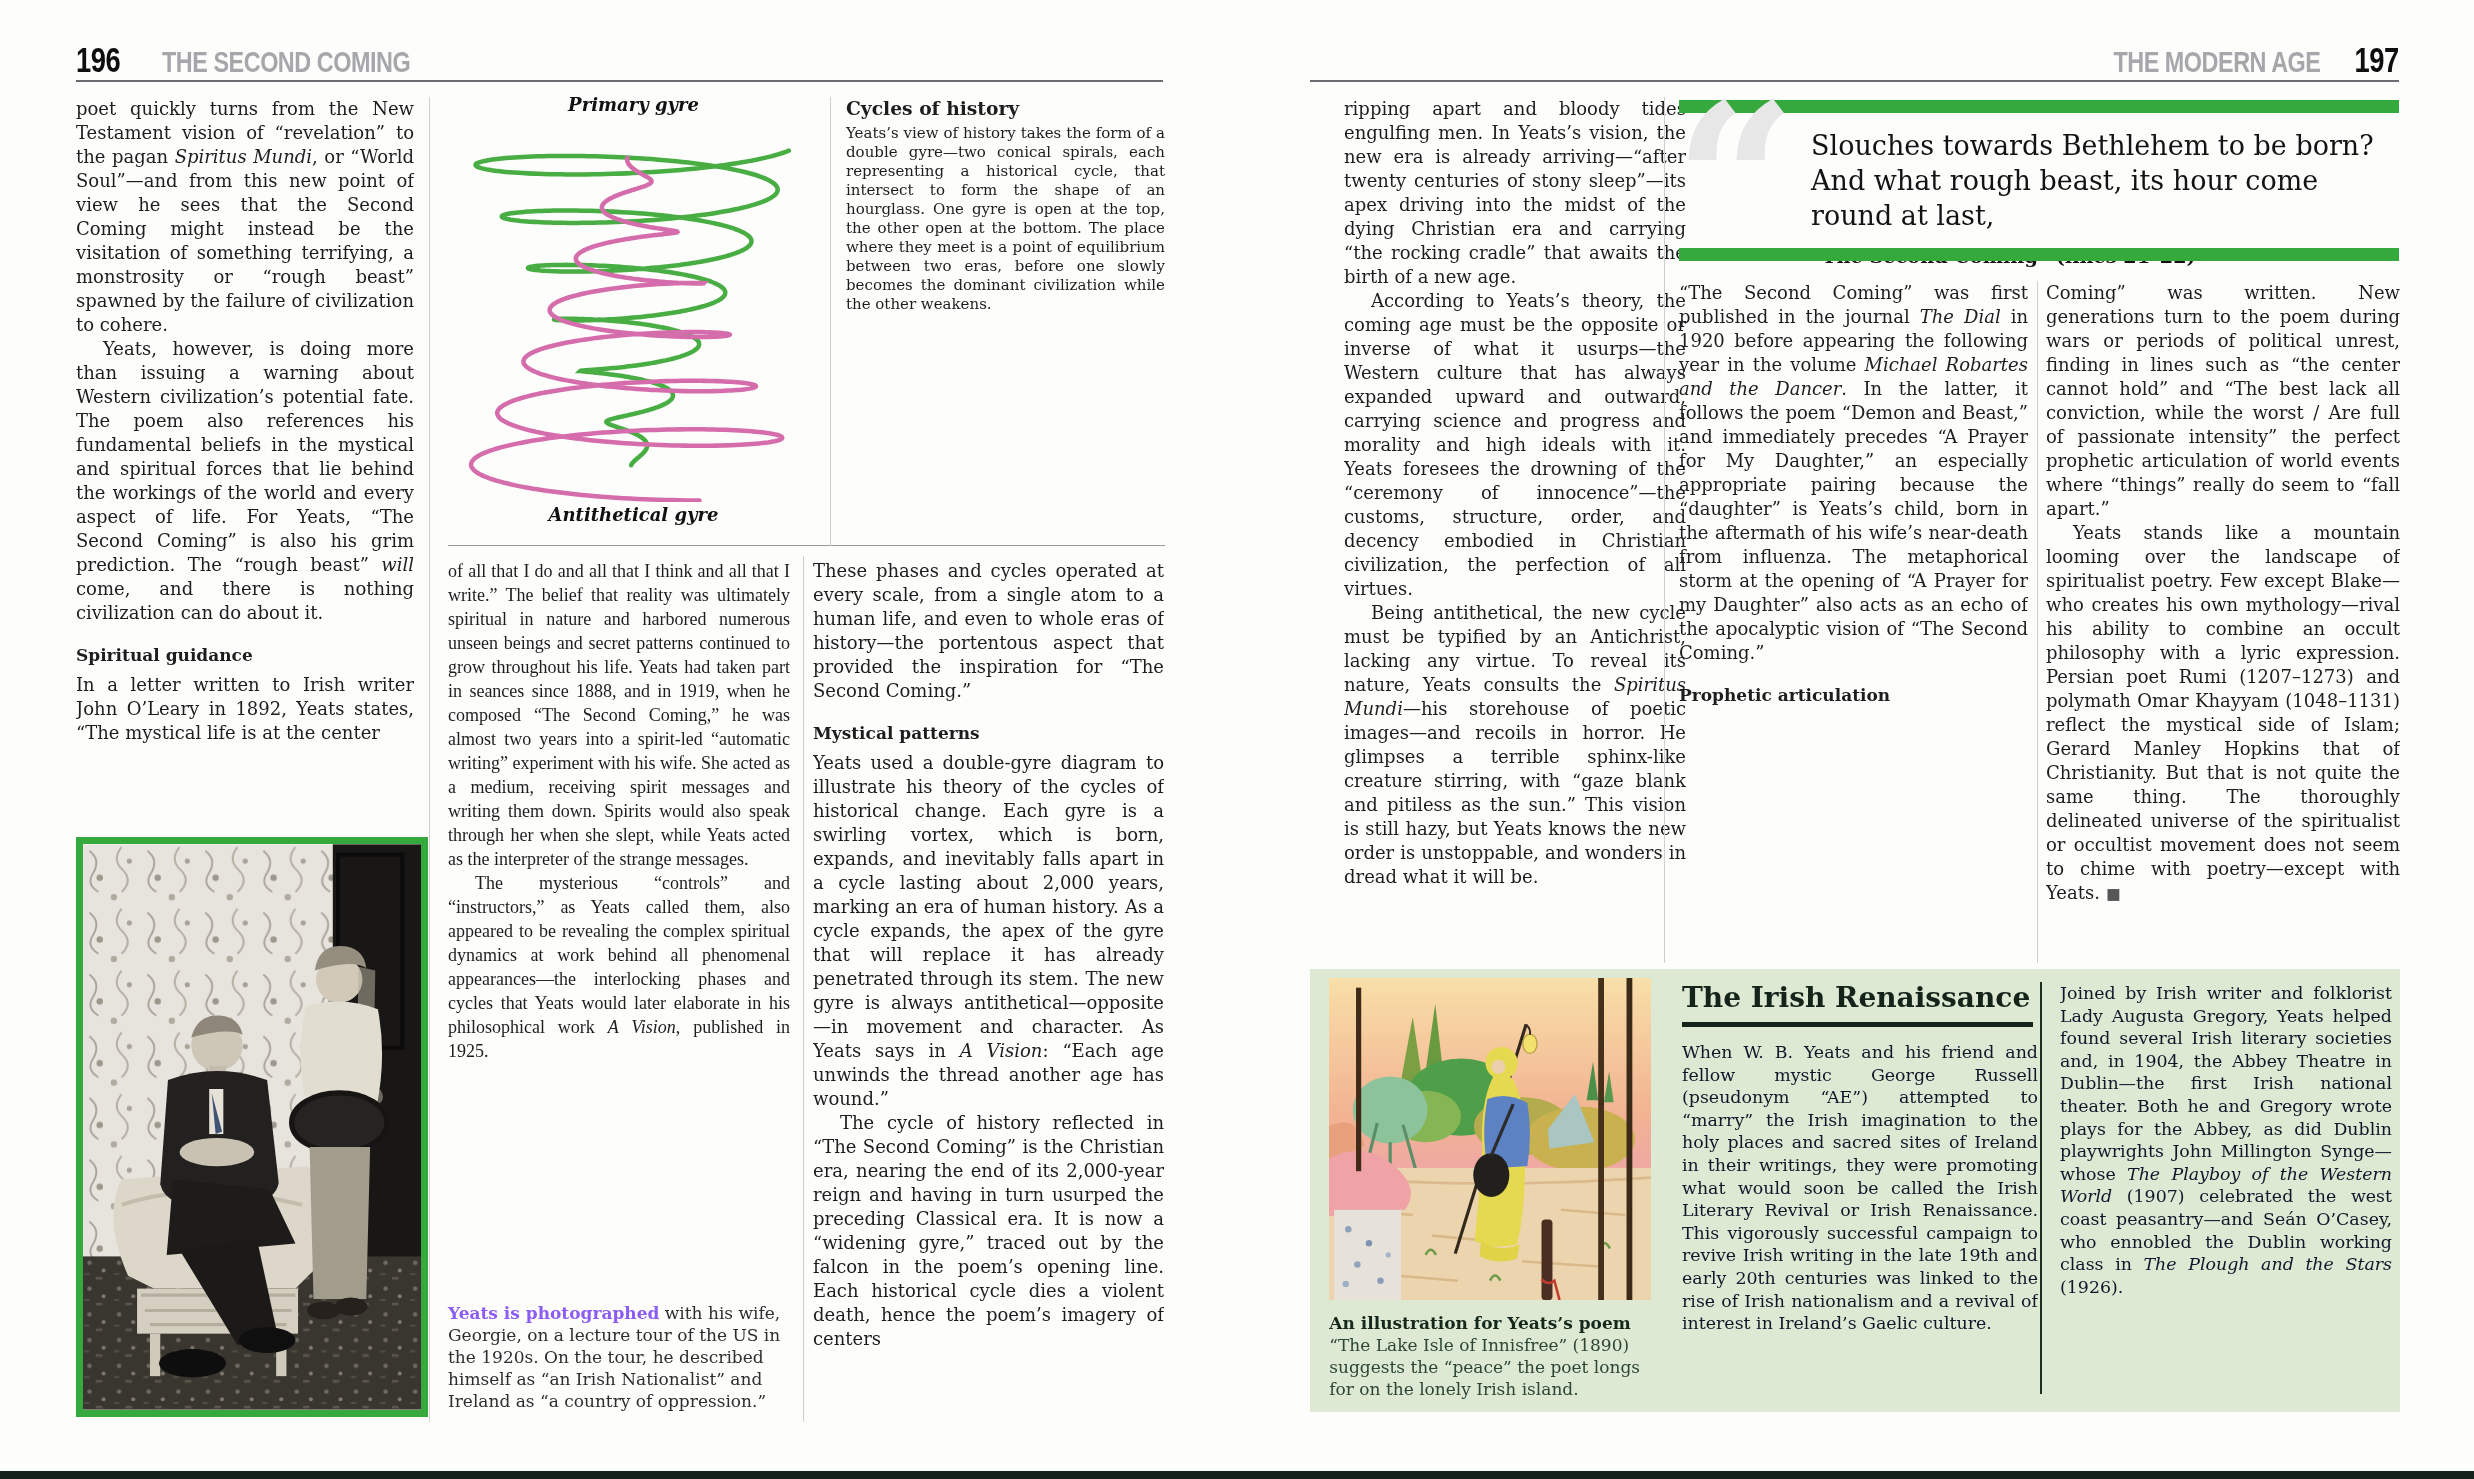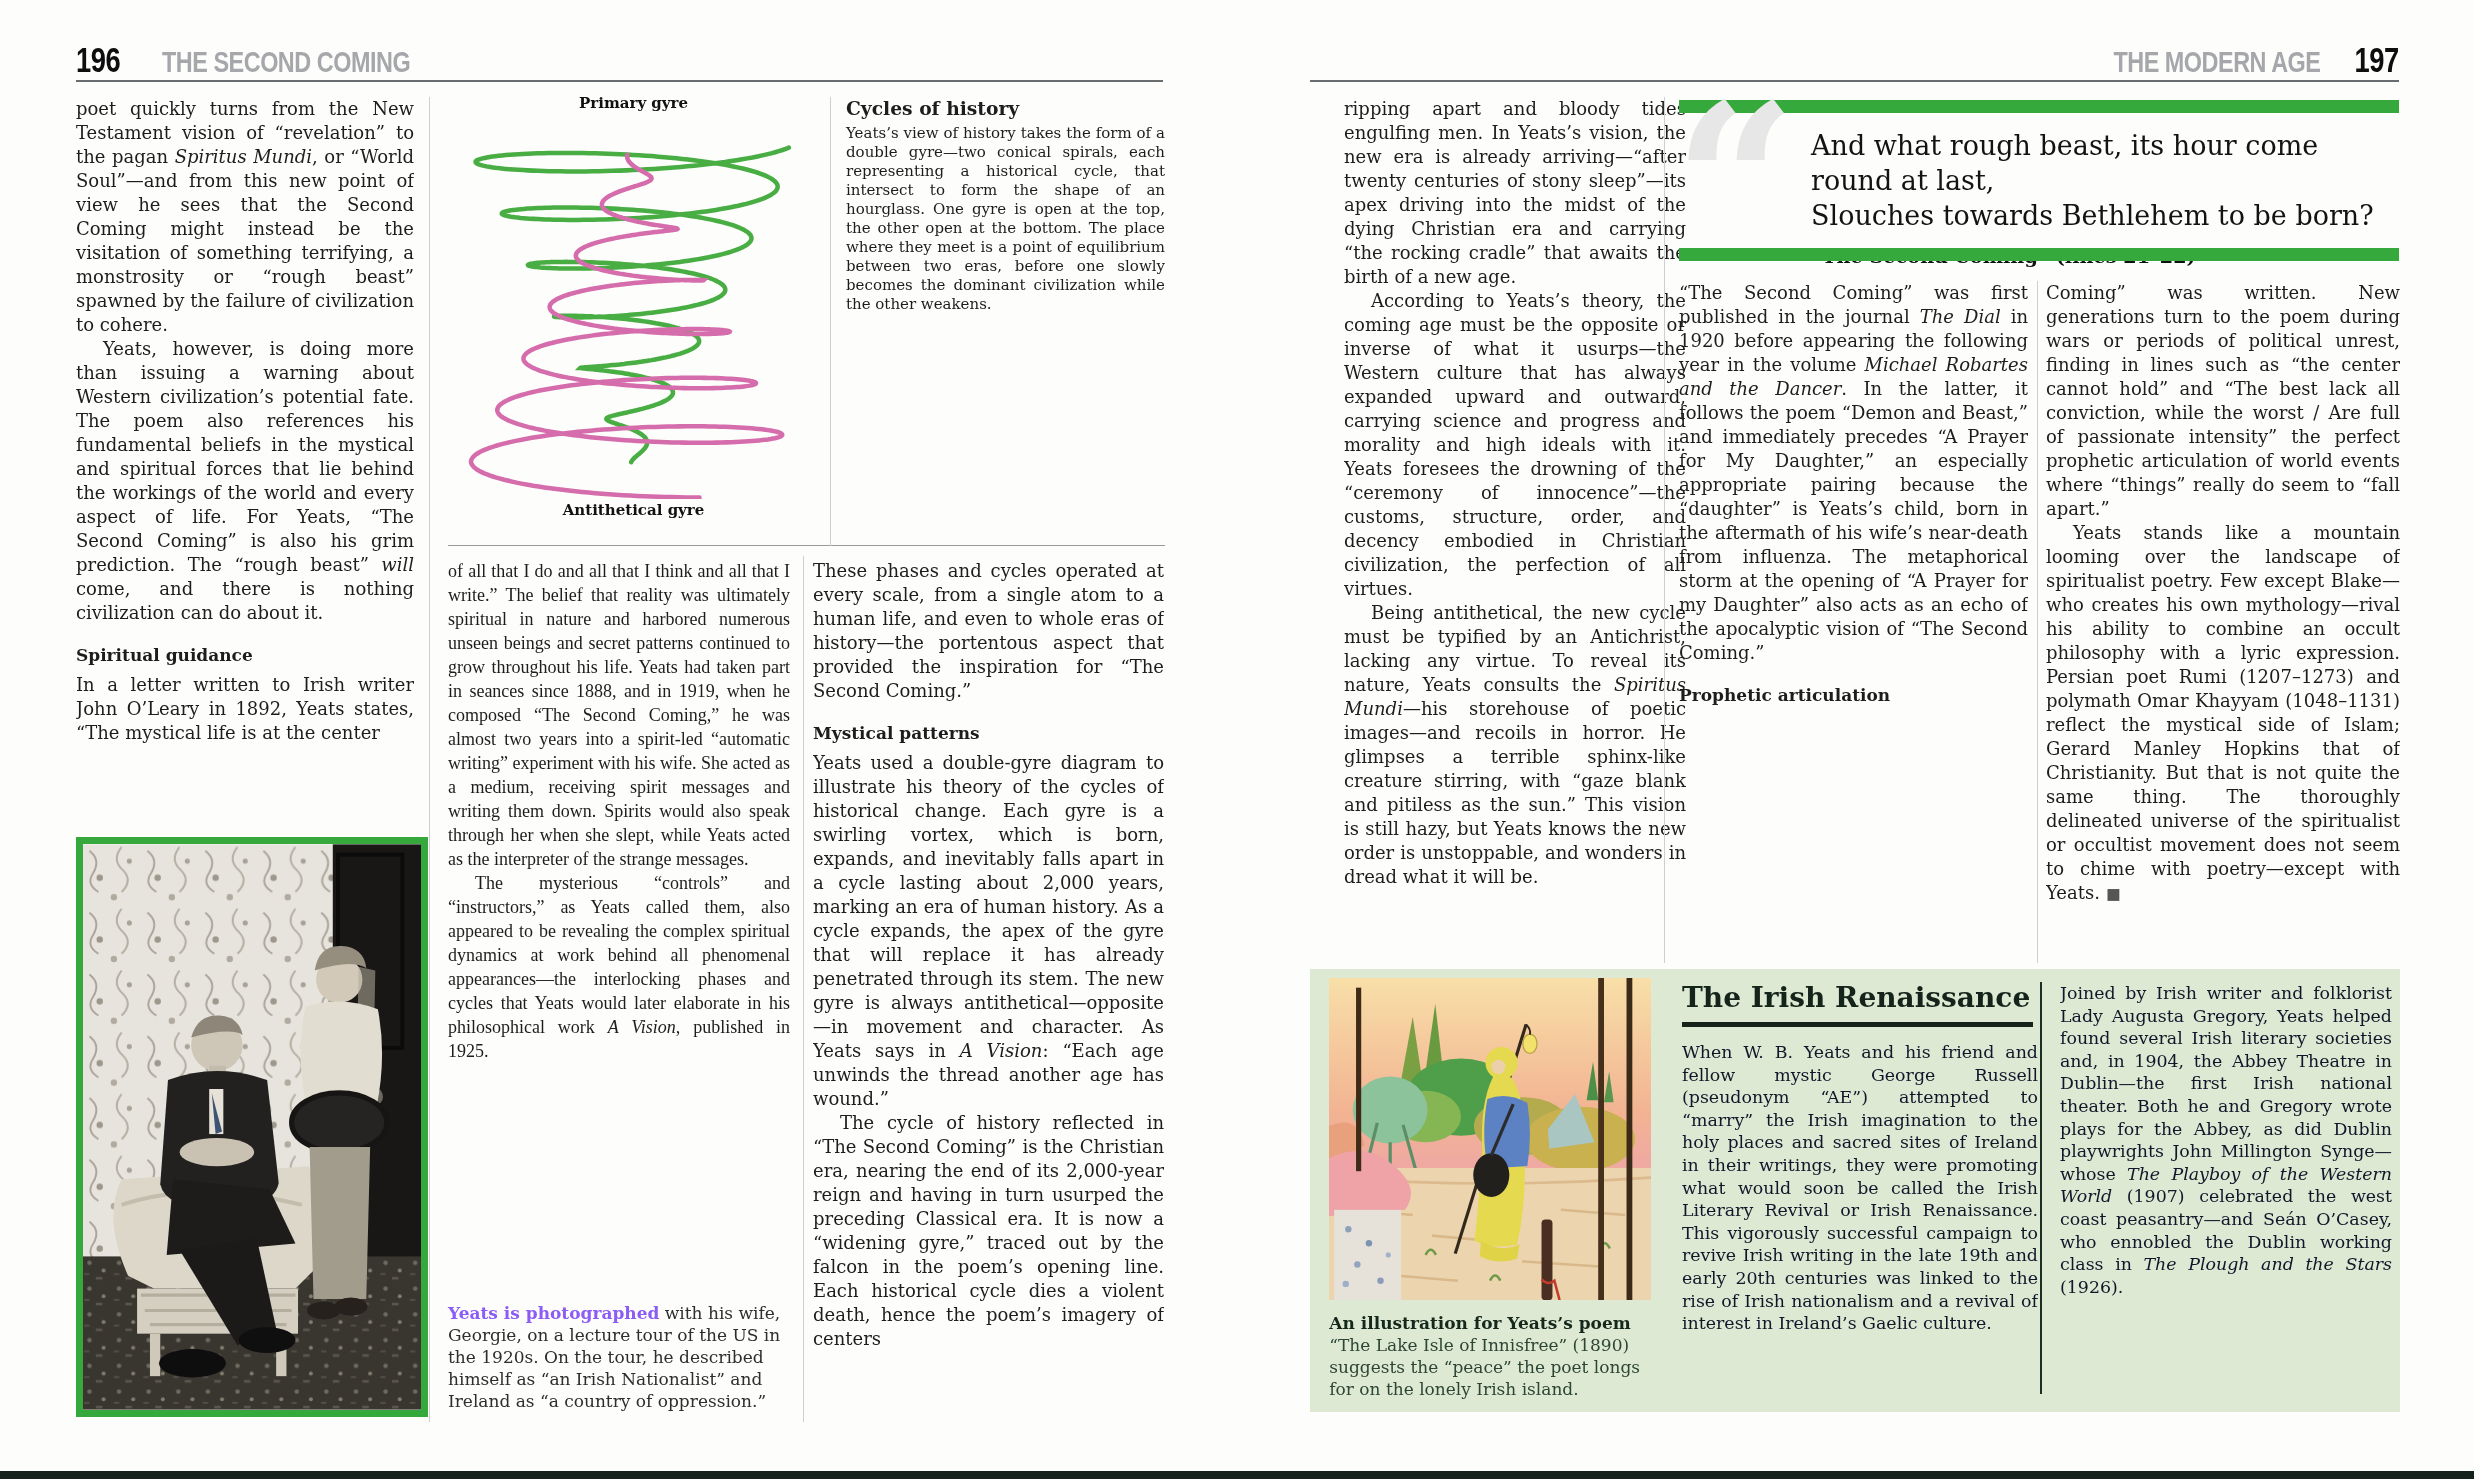--- a/index.html
+++ b/index.html
@@ -15,21 +15,21 @@
   .hdrR .pg-num,.hdrR .pg-title{transform-origin:right center;}
   .hrule{background:#6a6d70;height:1.9px;}
   
   .col{font-size:18px;line-height:24px;text-align:justify;overflow:hidden;}
   .col p{margin:0;}
   .col p.indent{text-indent:27px;}
   .inline-head{font-family:"DejaVu Serif","Liberation Serif",serif;font-weight:bold;
                font-size:17px;line-height:26px;margin:17px 0 5.2px 0;text-align:left;}
   i{font-style:italic;}
   
-  .gyre-label{font-weight:bold;font-size:15px;text-align:center;color:#111;}
+  .gyre-label{font-weight:bold;font-size:18px;text-align:center;color:#111;font-style:italic;}
   
   .sidebar{font-size:15px;line-height:19px;text-align:justify;}
   .sidebar h4{font-size:18.7px;line-height:20.6px;margin:0 0 5.2px 0;text-align:left;}
   
   .caption{font-size:17px;line-height:22px;color:#2e2e2e;text-align:left;}
   .caption b{color:#8b5cf6;}
   
   .qbar{background:#35a93c;height:13px;left:0;right:0;}
   .quote-glyph{position:absolute;left:-5.2px;top:-23px;font-size:213px;line-height:1;
                color:#e7e7e7;font-family:"DejaVu Serif",serif;font-weight:bold;}
@@ -165,22 +165,22 @@
 <div class="abs col" style="left:1310px;top:97px;width:342px;height:870px;margin-left:34px;">
   <p>ripping apart and bloody tides engulfing men. In Yeats’s vision, the new era is already arriving—“after twenty centuries of stony sleep”—its apex driving into the midst of the dying Christian era and carrying “the rocking cradle” that awaits the birth of a new age.</p>
   <p class="indent">According to Yeats’s theory, the coming age must be the opposite or inverse of what it usurps—the Western culture that has always expanded upward and outward, carrying science and progress and morality and high ideals with it. Yeats foresees the drowning of the “ceremony of innocence”—the customs, structure, order, and decency embodied in Christian civilization, the perfection of all virtues.</p>
   <p class="indent">Being antithetical, the new cycle must be typified by an Antichrist, lacking any virtue. To reveal its nature, Yeats consults the <i>Spiritus Mundi</i>—his storehouse of poetic images—and recoils in horror. He glimpses a terrible sphinx-like creature stirring, with “gaze blank and pitiless as the sun.” This vision is still hazy, but Yeats knows the new order is unstoppable, and wonders in dread what it will be.</p>
 </div>
 
 <div class="abs" style="left:1679px;top:100px;width:720px;height:161px;">
   <div class="qbar abs" style="top:0;"></div>
   <span class="quote-glyph">“</span>
   <div class="quote-body">
+    <div class="quote-line">Slouches towards Bethlehem to be born?</div>
     <div class="quote-line">And what rough beast, its hour come round at last,</div>
-    <div class="quote-line">Slouches towards Bethlehem to be born?</div>
     <div class="quote-attr">“The Second Coming” (lines 21–22)</div>
   </div>
   <div class="qbar abs" style="bottom:0;"></div>
 </div>
 
 <div class="abs col" style="left:1679px;top:281px;width:349px;height:687px;">
   <p>“The Second Coming” was first published in the journal <i>The Dial</i> in 1920 before appearing the following year in the volume <i>Michael Robartes and the Dancer</i>. In the latter, it follows the poem “Demon and Beast,” and immediately precedes “A Prayer for My Daughter,” an especially appropriate pairing because the “daughter” is Yeats’s child, born in the aftermath of his wife’s near-death from influenza. The metaphorical storm at the opening of “A Prayer for my Daughter” also acts as an echo of the apocalyptic vision of “The Second Coming.”</p>
   <h3 class="inline-head">Prophetic articulation</h3>
 </div>
 

